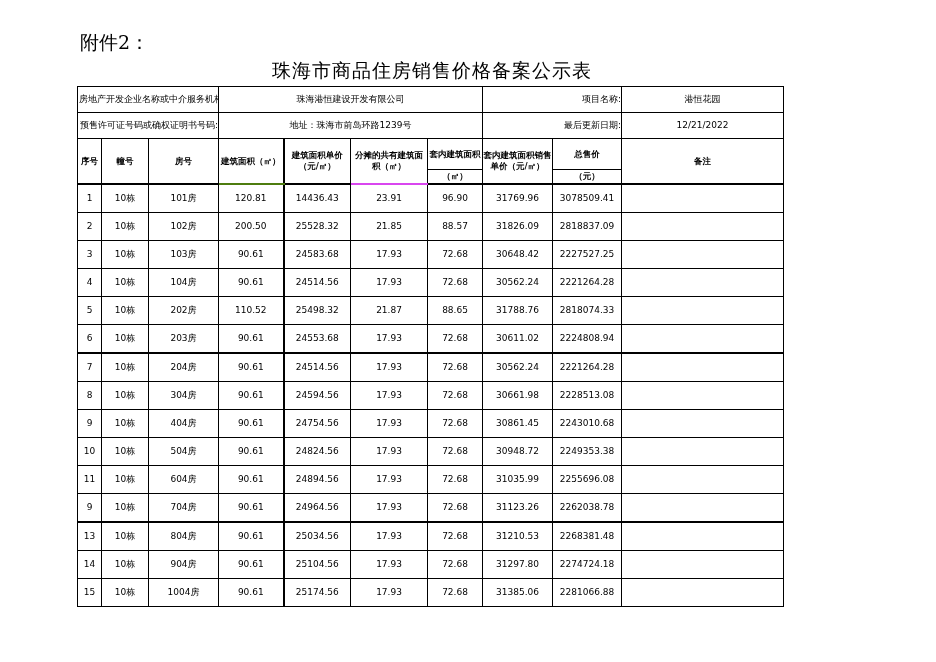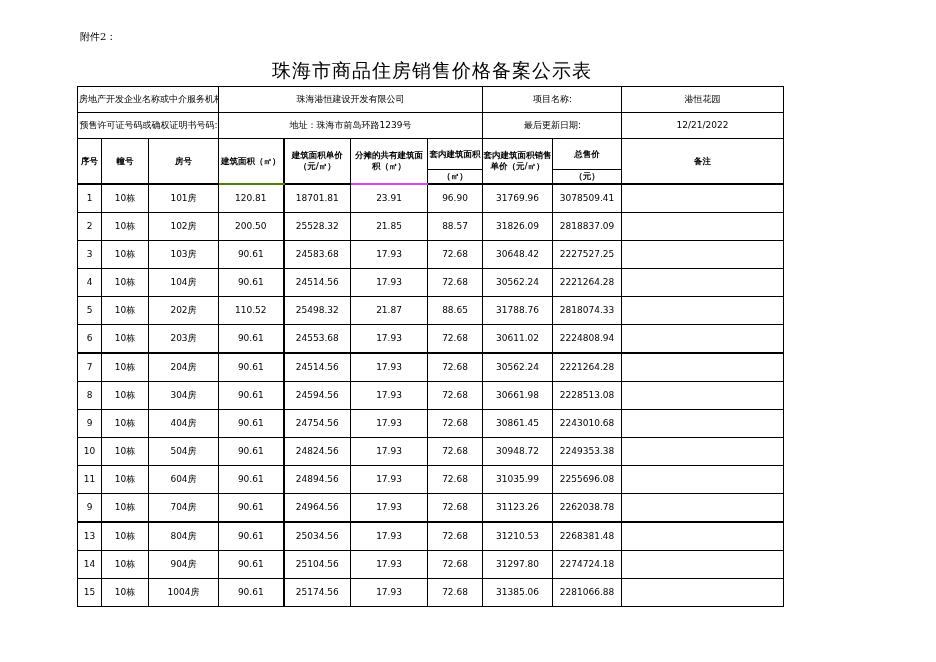--- a/index.html
+++ b/index.html
@@ -1,22 +1,22 @@
 <!DOCTYPE html>
 <html><head>
 <meta charset="utf-8">
 <style>
   html, body { margin: 0; padding: 0; background: #ffffff; }
   body { width: 936px; height: 662px; position: relative; overflow: hidden;
          font-family: "DejaVu Sans", "Liberation Sans", sans-serif; color: #000; }
-  .attachment { position: absolute; left: 80px; top: 30px; font-size: 10px; font-family: "DejaVu Serif", serif; }
+  .attachment { position: absolute; left: 80px; top: 30px; font-size: 19px; font-family: "DejaVu Serif", serif; }
   .title { position: absolute; left: 272px; top: 58px; font-size: 19px; letter-spacing: 1px; font-family: "DejaVu Serif", serif; }
   table.sheet { position: absolute; left: 77px; top: 86px; border-collapse: collapse; table-layout: fixed; width: 706px; }
   table.sheet td { border: 1px solid #000; padding: 0; font-size: 9px; text-align: center; vertical-align: middle; overflow: hidden; white-space: nowrap; line-height: 1.25; }
-  table.sheet td.left { text-align: center; padding-left: 1px; }
+  table.sheet td.left { text-align: right; padding-left: 1px; }
   table.sheet td.hdr { font-weight: bold; white-space: normal; font-size: 8.5px; }
   tr.info td { height: 25px; }
   tr.hdr1 td { height: 30px; }
   tr.hdr2 td { height: 13px; }
   tr.data td { height: 27px; }
   tr.thick-bottom td { border-bottom: 2px solid #000; }
   td.thick-left { border-left: 2px solid #000 !important; }
 </style>
 </head>
 <body>
@@ -66,21 +66,21 @@
       <td class="hdr" style="border-bottom:2px solid #000">（㎡）</td>
       <td class="hdr" style="border-bottom:2px solid #000">（元）</td>
     </tr>
   </tbody>
   <tbody id="data-body">
       <tr class="data">
     <td>1</td>
     <td>10栋</td>
     <td>101房</td>
     <td>120.81</td>
-    <td class="thick-left">18701.81</td>
+    <td class="thick-left">14436.43</td>
     <td>23.91</td>
     <td>96.90</td>
     <td>31769.96</td>
     <td>3078509.41</td>
     <td></td>
   </tr>
       <tr class="data">
     <td>2</td>
     <td>10栋</td>
     <td>102房</td>

